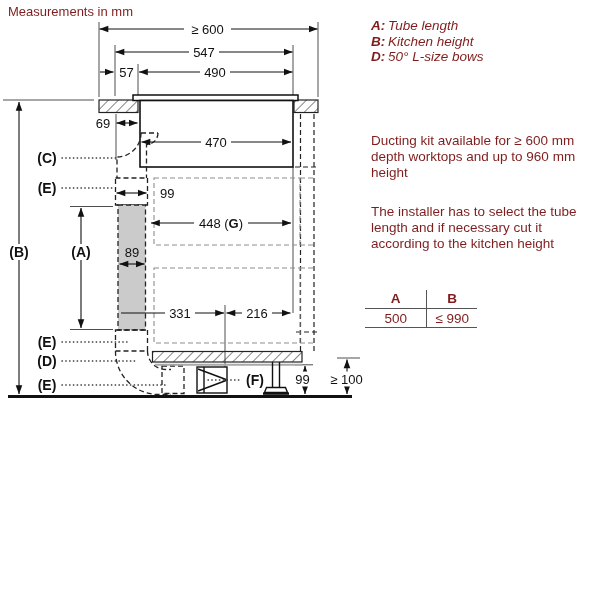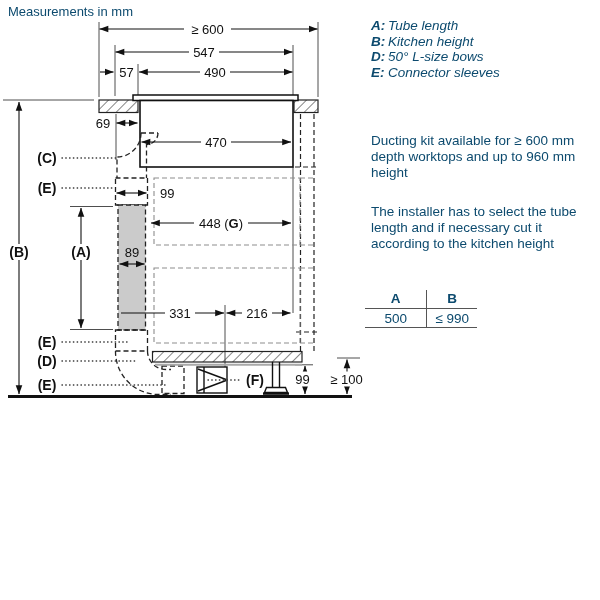--- a/index.html
+++ b/index.html
@@ -1,17 +1,17 @@
 <!DOCTYPE html>
 <html><head>
 <meta charset="utf-8">
 <style>
   html,body{margin:0;padding:0;background:#fff;}
   .page{position:relative;width:600px;height:600px;background:#fff;overflow:hidden;
-        font-family:"Liberation Sans",sans-serif;color:#0c4a6e;}
+        font-family:"Liberation Sans",sans-serif;color:#7f1d1d;}
   .title{position:absolute;left:8px;top:4px;font-size:13px;}
   .right-col{position:absolute;left:371px;top:18px;width:230px;font-style:italic;}
   .legend-row{font-size:13.5px;line-height:15.6px;white-space:nowrap;}
   .legend-letter{display:inline-block;width:17px;font-weight:bold;}
   .note{position:absolute;left:371px;width:231px;font-size:13.5px;line-height:15.8px;}
   .note1{top:133px;}
   .note2{top:204px;}
   .spec-table{position:absolute;left:365px;top:290px;width:112px;font-size:13.5px;}
   .spec-table .tr{display:flex;}
   .spec-table .c1{width:62px;text-align:center;border-right:1.5px solid #555;}
@@ -188,21 +188,20 @@
       <text class="lbltxt" x="47" y="366">(D)</text>
       <text class="lbltxt" x="47" y="390">(E)</text>
       <text class="lbltxt" x="255" y="385">(F)</text>
     </g>
   </svg>
 
   <div class="right-col">
     <div class="legend-row"><span class="legend-letter">A:</span><span>Tube length</span></div>
     <div class="legend-row"><span class="legend-letter">B:</span><span>Kitchen height</span></div>
     <div class="legend-row"><span class="legend-letter">D:</span><span>50° L-size bows</span></div>
-    <div class="legend-row"><span class="legend-letter">E:</span><span>Connector sleeves</span></div>
   </div>
 
   <div class="note note1">Ducting kit available for ≥ 600 mm depth worktops and up to 960 mm height</div>
   <div class="note note2">The installer has to select the tube length and if necessary cut it according to the kitchen height</div>
 
   <div class="spec-table">
     <div class="tr rule">
       <div class="c1 hdr">A</div>
       <div class="c2 hdr">B</div>
     </div>

